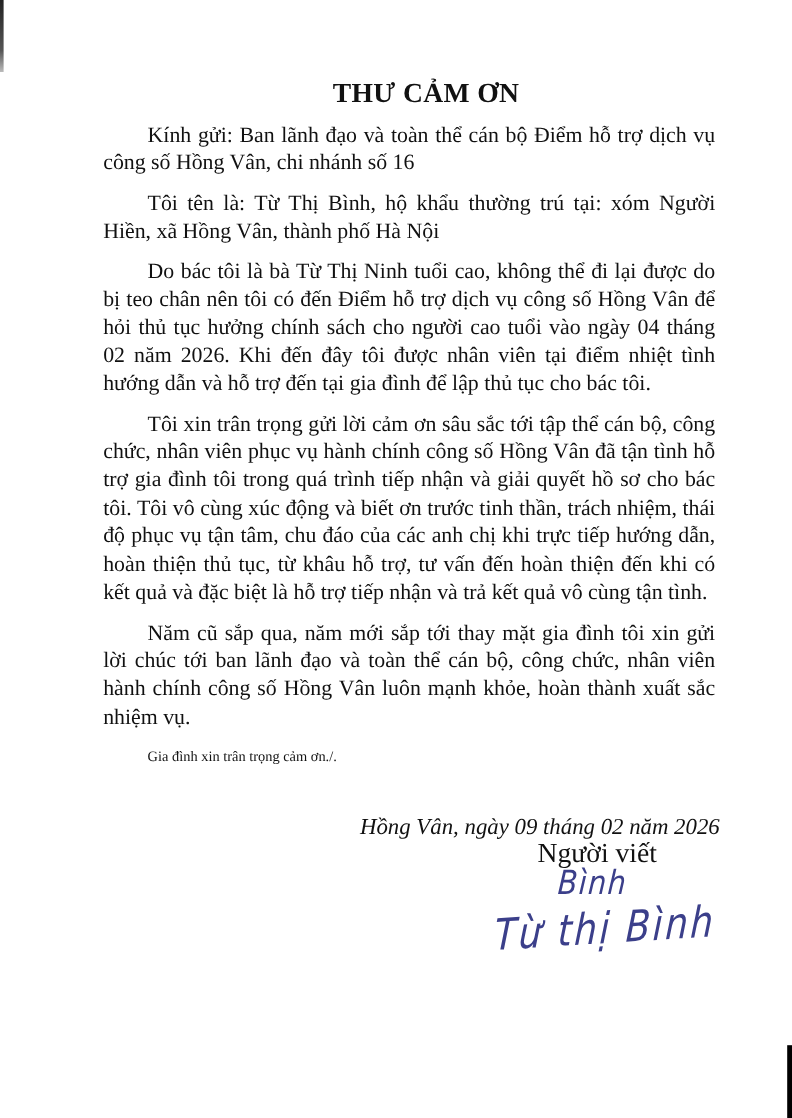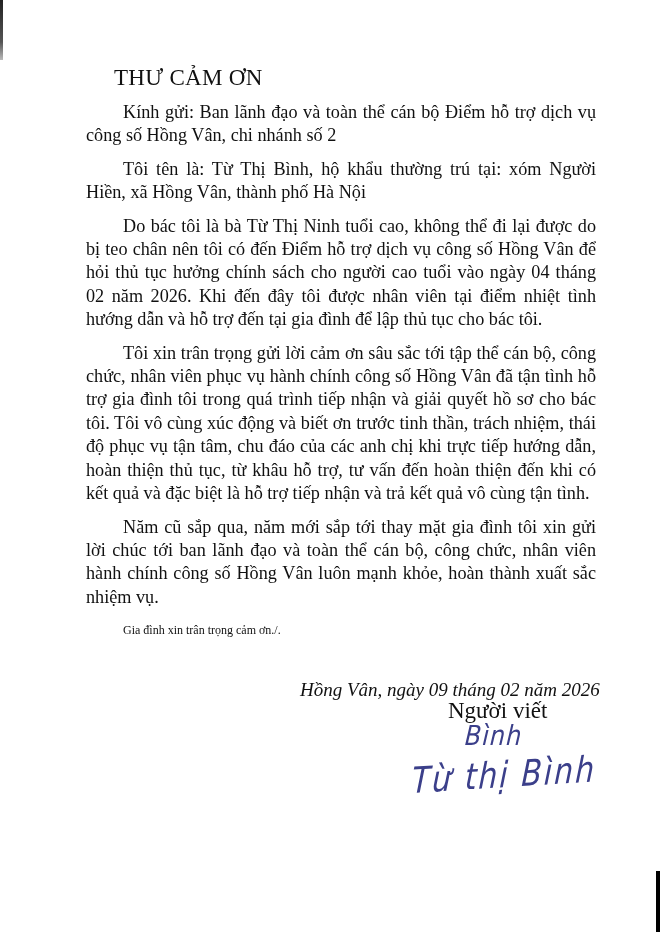--- a/index.html
+++ b/index.html
@@ -31,22 +31,22 @@
       height: 61px;
       background: #000;
     }
     .page {
       position: absolute;
       left: 86px;
       top: 64px;
       width: 510px;
     }
     .title {
-      text-align: left;
-      font-weight: normal;
+      text-align: center;
+      font-weight: bold;
       font-size: 23px;
       letter-spacing: 0.3px;
       margin: 0 0 9px 0;
       line-height: 28px;
       padding-left: 28px;
     }
     p.para {
       margin: 0 0 10px 0;
       font-size: 18.2px;
       line-height: 23.4px;
@@ -101,21 +101,21 @@
     }
   </style>
 </head>
 <body>
 
 <div class="edge-left"></div>
 <div class="edge-right"></div>
 
 <div class="page">
   <div class="title">THƯ CẢM ƠN</div>
-  <p class="para">Kính gửi: Ban lãnh đạo và toàn thể cán bộ Điểm hỗ trợ dịch vụ công số Hồng Vân, chi nhánh số 2</p>
+  <p class="para">Kính gửi: Ban lãnh đạo và toàn thể cán bộ Điểm hỗ trợ dịch vụ công số Hồng Vân, chi nhánh số 16</p>
   <p class="para">Tôi tên là: Từ Thị Bình, hộ khẩu thường trú tại: xóm Người Hiền, xã Hồng Vân, thành phố Hà Nội</p>
   <p class="para">Do bác tôi là bà Từ Thị Ninh tuổi cao, không thể đi lại được do bị teo chân nên tôi có đến Điểm hỗ trợ dịch vụ công số Hồng Vân để hỏi thủ tục hưởng chính sách cho người cao tuổi vào ngày 04 tháng 02 năm 2026. Khi đến đây tôi được nhân viên tại điểm nhiệt tình hướng dẫn và hỗ trợ đến tại gia đình để lập thủ tục cho bác tôi.</p>
   <p class="para">Tôi xin trân trọng gửi lời cảm ơn sâu sắc tới tập thể cán bộ, công chức, nhân viên phục vụ hành chính công số Hồng Vân đã tận tình hỗ trợ gia đình tôi trong quá trình tiếp nhận và giải quyết hồ sơ cho bác tôi. Tôi vô cùng xúc động và biết ơn trước tinh thần, trách nhiệm, thái độ phục vụ tận tâm, chu đáo của các anh chị khi trực tiếp hướng dẫn, hoàn thiện thủ tục, từ khâu hỗ trợ, tư vấn đến hoàn thiện đến khi có kết quả và đặc biệt là hỗ trợ tiếp nhận và trả kết quả vô cùng tận tình.</p>
   <p class="para">Năm cũ sắp qua, năm mới sắp tới thay mặt gia đình tôi xin gửi lời chúc tới ban lãnh đạo và toàn thể cán bộ, công chức, nhân viên hành chính công số Hồng Vân luôn mạnh khỏe, hoàn thành xuất sắc nhiệm vụ.</p>
   <p class="closing">Gia đình xin trân trọng cảm ơn./.</p>
 </div>
 
 <div class="place-date">Hồng Vân, ngày 09 tháng 02 năm 2026</div>
 <div class="signer-label">Người viết</div>
 <div class="signature sig-1">Bình</div>

